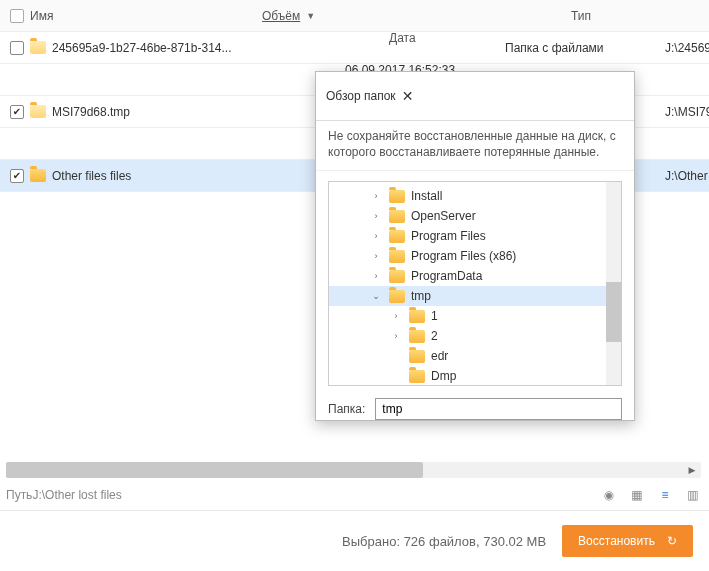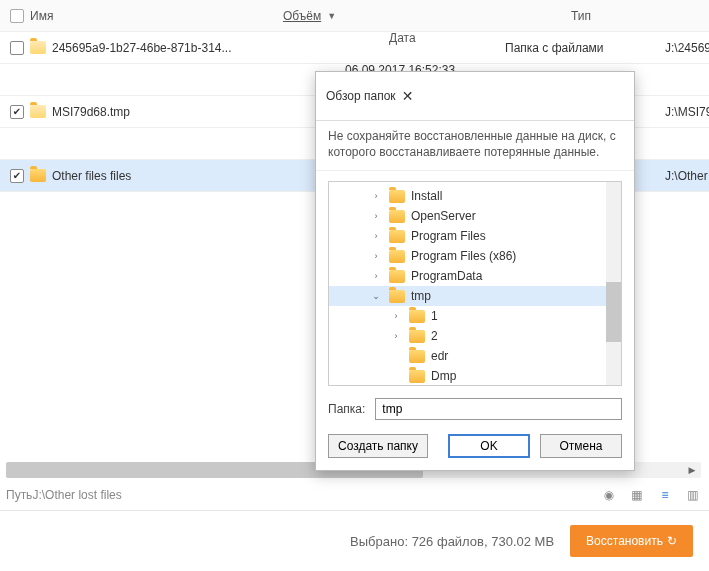--- a/index.html
+++ b/index.html
@@ -3,21 +3,21 @@
 <meta charset="utf-8">
 <style>
   * { margin: 0; padding: 0; box-sizing: border-box; font-family: "Segoe UI", Tahoma, Arial, sans-serif; font-size: 12px; }
   body { background: #fff; width: 709px; height: 571px; position: relative; overflow: hidden; color: #333; }
 
   
   .table { position: absolute; left: 0; top: 0; right: 0; }
   .hdr, .row { display: flex; align-items: center; height: 32px; border-bottom: 1px solid #eee; }
   .hdr { background: #fafafa; font-weight: 500; color: #555; gap: 22px; }
   .cell-name   { flex: 0 0 240px; display:flex; align-items:center; padding-left:10px; gap:6px; }
-  .cell-vol    { flex: 0 0 105px; padding-right: 10px; text-align: center; text-decoration: underline; }
+  .cell-vol    { flex: 0 0 105px; padding-right: 10px; text-align: left; text-decoration: underline; }
   .cell-date   { flex: 0 0 160px; margin-top: 45px; }
   .cell-type   { flex: 0 0 160px; }
   .cell-path   { flex: 1 1 auto; overflow:hidden; white-space:nowrap; }
   .row.sel { background: #dcebfb; }
   .chk { width:14px; height:14px; border:1px solid #888; border-radius:2px; background:#fff; display:flex; align-items:center; justify-content:center; font-size:10px; line-height:1; }
   .chk.on::after { content:"✔"; color:#333; font-size:10px; }
   .folder { width:16px; height:13px; background:linear-gradient(#ffd873,#f8b63c); border-radius:2px; position:relative; }
   .folder::before{content:"";position:absolute;top:-3px;left:0;width:7px;height:3px;background:#f8b63c;border-radius:2px 2px 0 0;}
   .folder.dim{background:linear-gradient(#ffe9b5,#ffd873);}
   .hdr .chk{border-color:#aaa;}
@@ -34,21 +34,21 @@
   .pathbar .val{color:#888;}
   .viewicons{margin-left:auto;display:flex;gap:12px;align-items:center;}
   .vi{width:16px;height:16px;display:flex;align-items:center;justify-content:center;color:#888;cursor:pointer;}
   .vi.active{color:#2f7ed8;}
 
   .divider{position:absolute;left:0;right:0;top:510px;height:1px;background:#e6e6e6;}
 
   
   .bottom{position:absolute;left:0;right:0;bottom:10px;height:40px;display:flex;align-items:center;justify-content:flex-end;gap:16px;padding-right:16px;}
   .selinfo{color:#666;font-size:13px;}
-  .restore-btn{background:#f58a2b;color:#fff;border:none;height:32px;padding:0 16px;font-size:13px;border-radius:2px;display:flex;align-items:center;gap:4px;cursor:pointer;}
+  .restore-btn{background:#f58a2b;color:#fff;border:none;height:32px;padding:0 16px;font-size:13px;border-radius:2px;display:flex;align-items:center;gap:12px;cursor:pointer;}
   .restore-btn .ic{display:inline-block;transform:scaleX(1);}
 
   
   .modal{position:absolute;left:315px;top:71px;width:320px;background:#fff;border:1px solid #bbb;box-shadow:0 4px 14px rgba(0,0,0,.25);}
   .m-title{display:flex;align-items:center;justify-content:flex-start;padding:12px 10px;border-bottom:1px solid #ddd;font-size:13px;}
   .m-close{width:24px;height:24px;display:flex;align-items:center;justify-content:center;cursor:pointer;font-size:14px;color:#333;}
   .m-msg{padding:8px 12px 10px;color:#555;line-height:1.3;border-bottom:1px solid #eee;}
   .m-tree-wrap{margin:10px 12px 0;border:1px solid #ccc;height:205px;overflow:hidden;position:relative;background:#fff;}
   .m-tree{padding:4px 0;}
   .titem{display:flex;align-items:center;height:20px;gap:6px;cursor:default;}
@@ -215,18 +215,13 @@
           <span class="lbl">Dmp</span>
         </div>
       </div>
     <div class="vscr"></div>
     <div class="vthumb"></div>
   </div>
   <div class="m-field">
     <label>Папка:</label>
     <input type="text" value="tmp" style="">
   </div>
-  <div class="m-btns">
-    <button class="mk">Создать папку</button>
-    <button class="ok">OK</button>
-    <button>Отмена</button>
-  </div>
 </div>
 
 </body></html>

